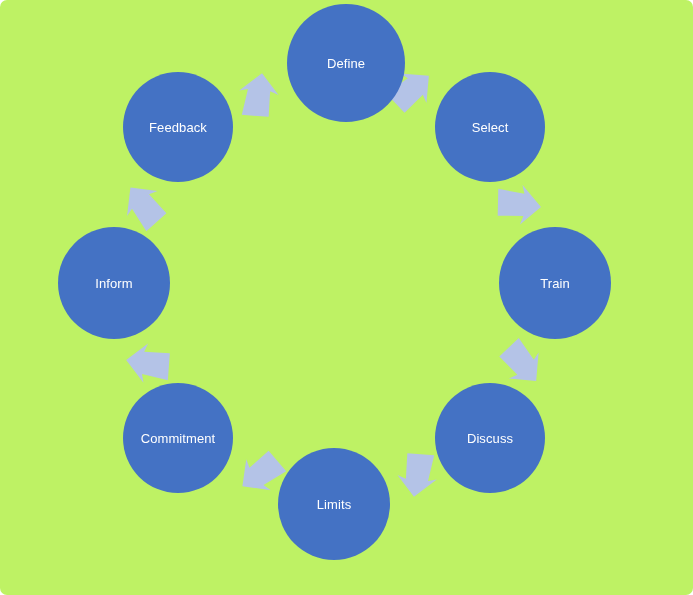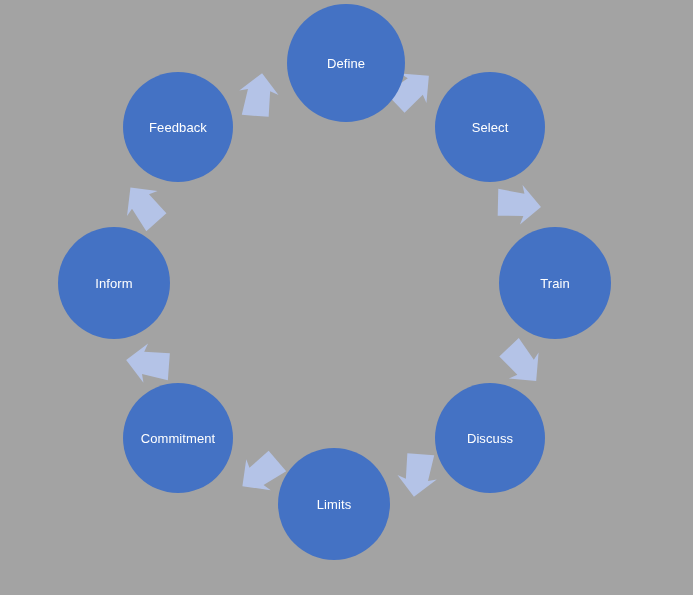--- a/index.html
+++ b/index.html
@@ -38,21 +38,21 @@
     paint-order: stroke;
     letter-spacing: 0.1px;
   }
   .cycle-arrow {
     cursor: default;
   }
 </style>
 </head>
 <body>
 
-<div id="diagram-canvas" style="background: #a3a3a3;">
+<div id="diagram-canvas" style="background: #bef264; border-radius: 7px;">
   <svg id="cycle-svg" viewBox="0 0 693 595" xmlns="http://www.w3.org/2000/svg">
     <g id="arrows-layer">
         <g class="cycle-arrow" transform="translate(412,90) rotate(50)">
           <path d="M 0.00,-22.05 L 19.32,-2.65 L 10.50,-5.29 L 12.60,20.29 L -14.28,22.05 L -11.76,-4.41 L -20.16,-1.76 Z" fill="#B4C3E7"></path>
         </g>
         <g class="cycle-arrow" transform="translate(519,205) rotate(95)">
           <path d="M 0.00,-22.05 L 19.32,-2.65 L 10.50,-5.29 L 12.60,20.29 L -14.28,22.05 L -11.76,-4.41 L -20.16,-1.76 Z" fill="#B4C3E7"></path>
         </g>
         <g class="cycle-arrow" transform="translate(522,364) rotate(140)">
           <path d="M 0.00,-22.05 L 19.32,-2.65 L 10.50,-5.29 L 12.60,20.29 L -14.28,22.05 L -11.76,-4.41 L -20.16,-1.76 Z" fill="#B4C3E7"></path>

